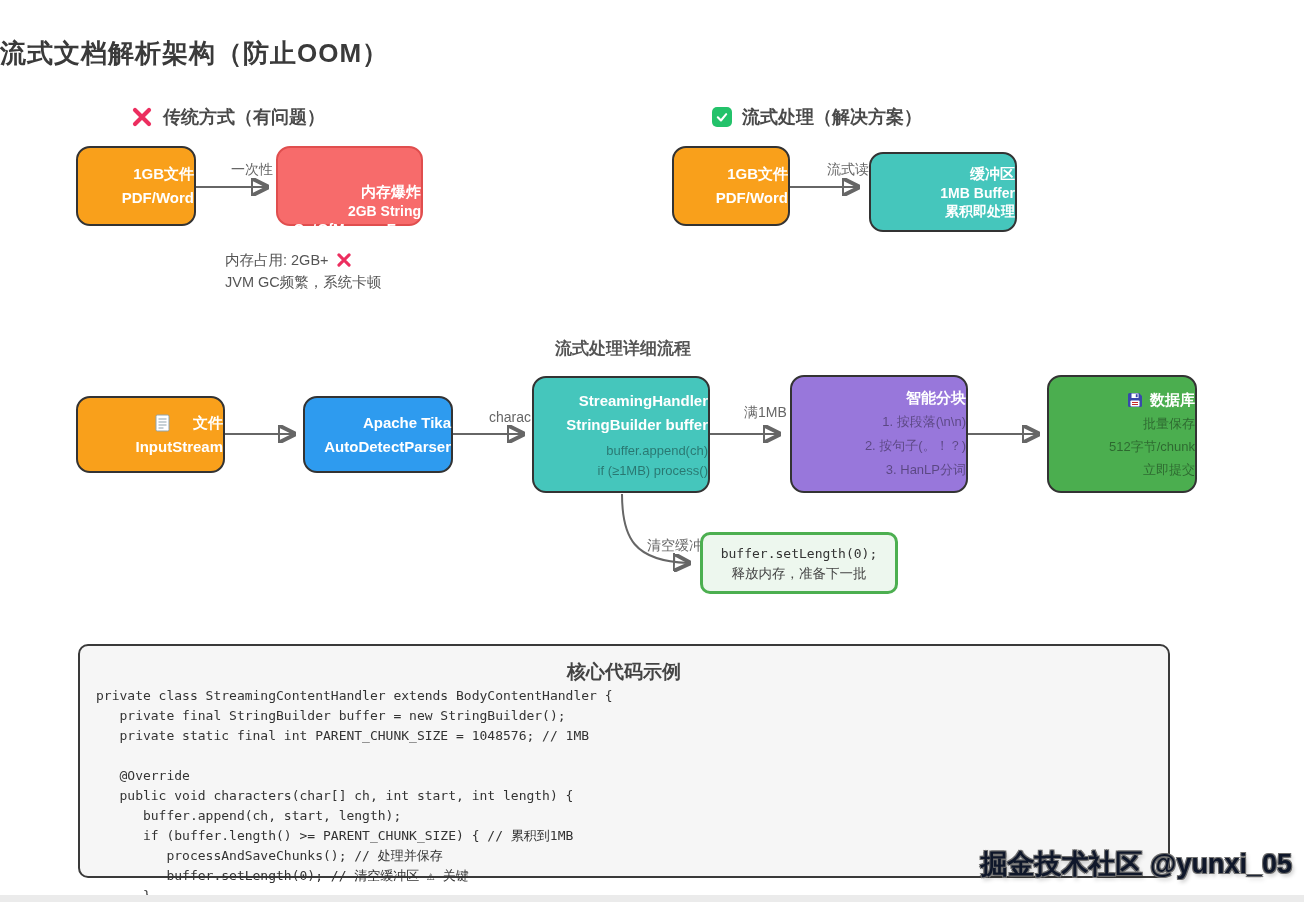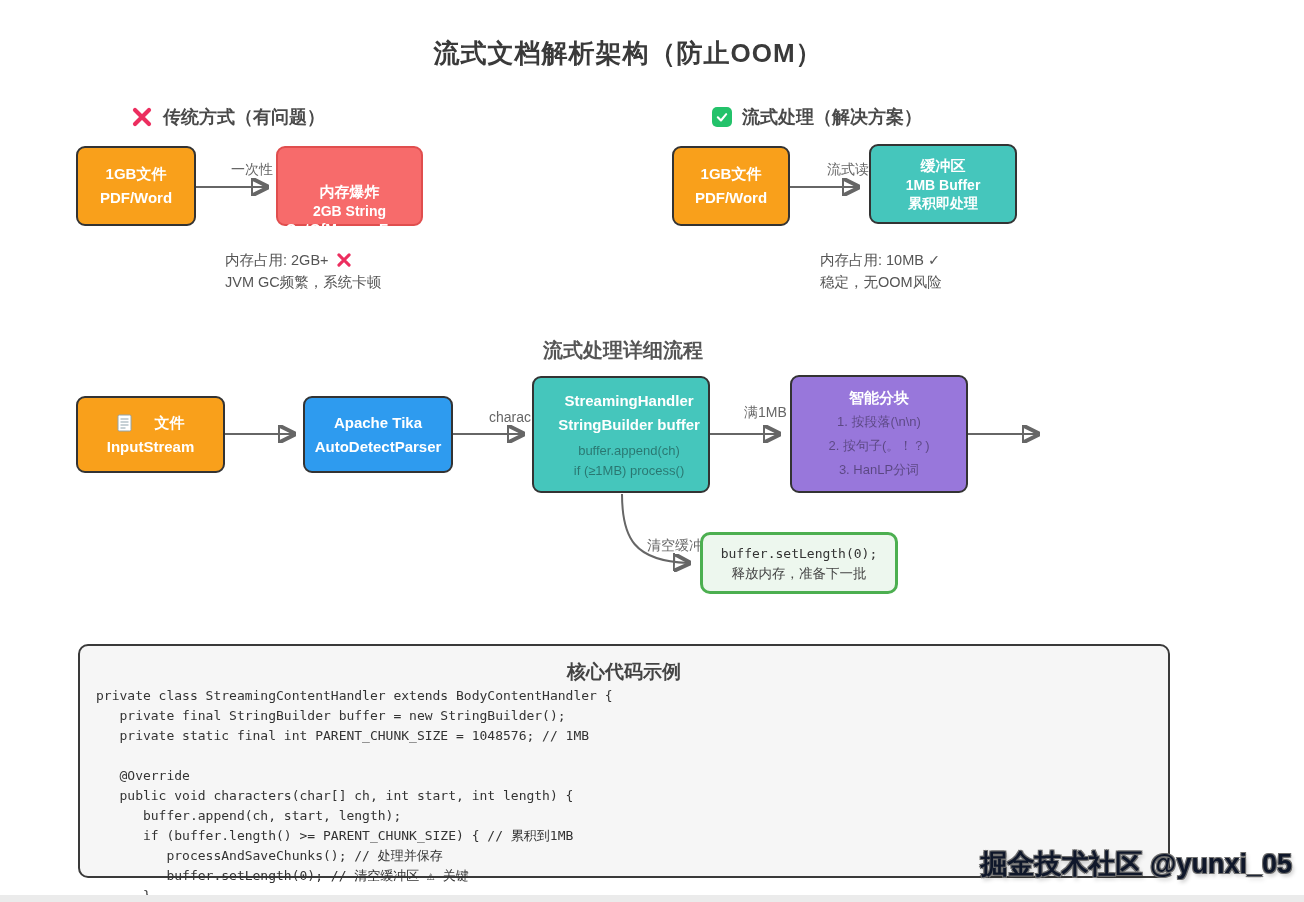--- a/index.html
+++ b/index.html
@@ -2,26 +2,26 @@
 <html style="--orange: #F9A01B; --red_fill: #F76B6B; --red_border: #E04E4E; --teal: #45C6BC; --blue: #2E9BEF; --purple: #9877DB; --green: #4BAE4F; --green_light: #EDF7EE; --green_border: #4CAF50; --icon_red: #EC2E5F; --icon_green: #23C26A; --arrow: #666666; --box_border: #333333; --title_text: #3A3A3A; --heading_text: #4A4A4A; --caption_text: #555555; --code_bg: #F6F6F6;"><head>
 <meta charset="utf-8">
 <style>
   html,body{margin:0;padding:0;background:#fff;}
   .canvas{
     position:relative;width:1304px;height:902px;background:#fff;overflow:hidden;
     font-family:"Liberation Sans","DejaVu Sans",sans-serif;color:#333;
   }
   .abs{position:absolute;}
   
-  .main-title{left:0;top:36px;width:1240px;text-align:center;font-size:26px;font-weight:bold;color:var(--title_text);letter-spacing:1px;margin-left:8px;}
+  .main-title{left:0;top:36px;width:1240px;font-size:26px;font-weight:bold;color:var(--title_text);letter-spacing:1px;}
   .sec-header{display:flex;align-items:center;gap:10px;font-size:18px;font-weight:bold;color:var(--heading_text);z-index:3;}
-  .flow-title{left:468px;top:337px;width:310px;text-align:center;font-size:20px;font-weight:bold;color:var(--caption_text);}
-  
-  .node{border:2px solid var(--box_border);border-radius:9px;display:flex;flex-direction:column;
-        align-items:center;justify-content:center;text-align:center;z-index:2;box-sizing:border-box;color:#fff;}
+  .flow-title{left:468px;top:337px;width:310px;text-align:center;font-size:17px;font-weight:bold;color:var(--caption_text);}
+  
+  .node{border:2px solid var(--box_border);border-radius:14px;display:flex;flex-direction:column;
+        align-items:flex-end;justify-content:center;text-align:center;z-index:2;box-sizing:border-box;color:#fff;}
   .node .t{font-size:15px;font-weight:bold;line-height:24px;}
   .node .t2{font-size:14px;font-weight:bold;line-height:18px;}
   .node .sub{font-size:13px;line-height:24px;font-weight:normal;}
   .bg-orange{background:var(--orange);}
   .bg-red{background:var(--red_fill);border-color:var(--red_border);}
   .bg-teal{background:var(--teal);}
   .bg-blue{background:var(--blue);}
   .bg-purple{background:var(--purple);}
   .bg-green{background:var(--green);}
   .sub-dark{color:rgba(0,0,0,0.40);}
@@ -112,30 +112,26 @@
     <span>流式处理（解决方案）</span>
   </div>
 
   <div class="abs node bg-orange" style="left:672px;top:146px;width:118px;height:80px;">
     <div class="t">1GB文件</div>
     <div class="t">PDF/Word</div>
   </div>
 
   <div class="abs edge-label" style="left:827px;top:161px;font-family:Liberation Serif, serif;">流式读</div>
 
-  <div class="abs node bg-teal" style="left:869px;top:144px;width:148px;height:80px;">
+  <div class="abs node bg-teal" style="left:869px;top:152px;width:148px;height:80px;">
     <div class="t" style="line-height:20px;">缓冲区</div>
     <div class="t2">1MB Buffer</div>
     <div class="t2">累积即处理</div>
   </div>
 
-  <div class="abs caption" style="left:820px;top:249px;">
-    <div>内存占用: 10MB ✓</div>
-    <div>稳定，无OOM风险</div>
-  </div>
 
   <div class="abs flow-title">流式处理详细流程</div>
 
   <div class="abs node bg-orange" style="left:76px;top:396px;width:149px;height:77px;">
     <div class="t" style="display:flex;align-items:center;gap:23px;">
       <svg width="15" height="18" viewBox="0 0 15 18">
         <rect x="1" y="1" width="13" height="16" rx="1.5" fill="#fff" stroke="#90a4ae" stroke-width="1"></rect>
         <path d="M3.5 5 H11.5 M3.5 8 H11.5 M3.5 11 H11.5 M3.5 14 H8.5" stroke="#90a4ae" stroke-width="1.2"></path>
       </svg>
       <span>文件</span>
@@ -159,20 +155,35 @@
 
   <div class="abs edge-label" style="left:744px;top:404px;">满1MB</div>
 
   <div class="abs node bg-purple" style="left:790px;top:375px;width:178px;height:118px;">
     <div class="t">智能分块</div>
     <div class="sub sub-dark">1. 按段落(\n\n)</div>
     <div class="sub sub-dark">2. 按句子(。！？)</div>
     <div class="sub sub-dark">3. HanLP分词</div>
   </div>
 
+  <div class="abs node bg-green" style="left:1047px;top:375px;width:150px;height:118px;">
+    <div class="t" style="display:flex;align-items:center;gap:7px;">
+      <svg width="16" height="16" viewBox="0 0 16 16">
+        <path d="M1 2.5 A1.5 1.5 0 0 1 2.5 1 H12 L15 4 V13.5 A1.5 1.5 0 0 1 13.5 15 H2.5 A1.5 1.5 0 0 1 1 13.5 Z" fill="#3949ab"></path>
+        <rect x="4.5" y="1.5" width="7" height="4.5" fill="#fff"></rect>
+        <rect x="8.8" y="2.2" width="1.8" height="3" fill="#3949ab"></rect>
+        <rect x="3.5" y="8.5" width="9" height="6" rx="0.8" fill="#fff"></rect>
+        <path d="M5 10.5 H11 M5 12.5 H11" stroke="#c62828" stroke-width="1"></path>
+      </svg>
+      <span>数据库</span>
+    </div>
+    <div class="sub sub-dark" style="line-height:23px;">批量保存</div>
+    <div class="sub sub-dark" style="line-height:23px;">512字节/chunk</div>
+    <div class="sub sub-dark" style="line-height:23px;">立即提交</div>
+  </div>
 
   <div class="abs edge-label" style="left:647px;top:537px;">清空缓冲</div>
 
   <div class="abs reset-box">
     <div class="code">buffer.setLength(0);</div>
     <div class="desc">释放内存，准备下一批</div>
   </div>
 
   <div class="abs code-panel">
     <div class="head">核心代码示例</div>

